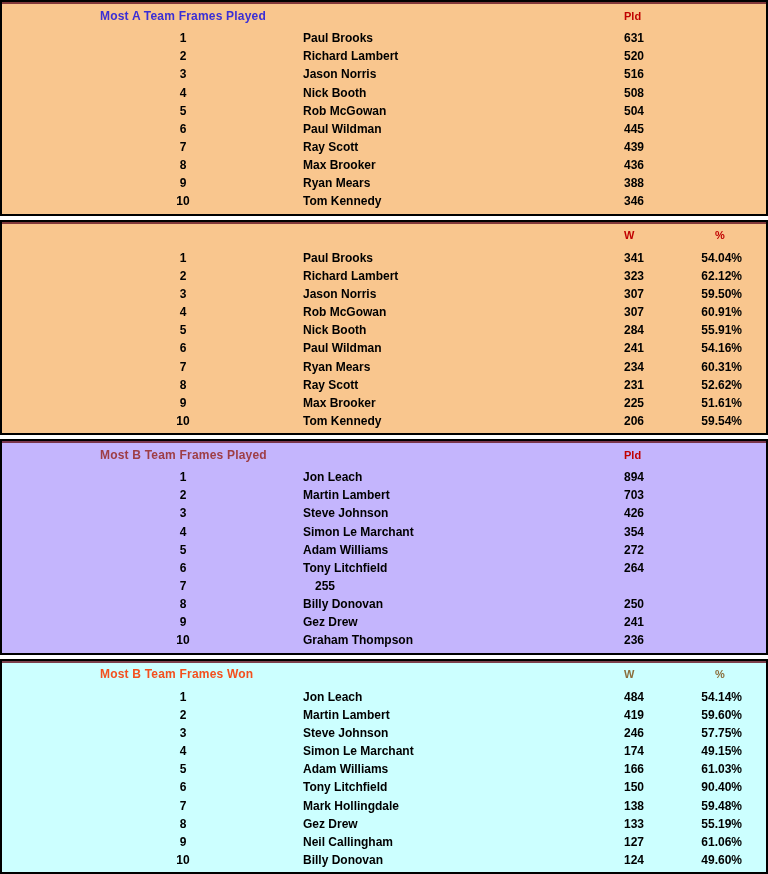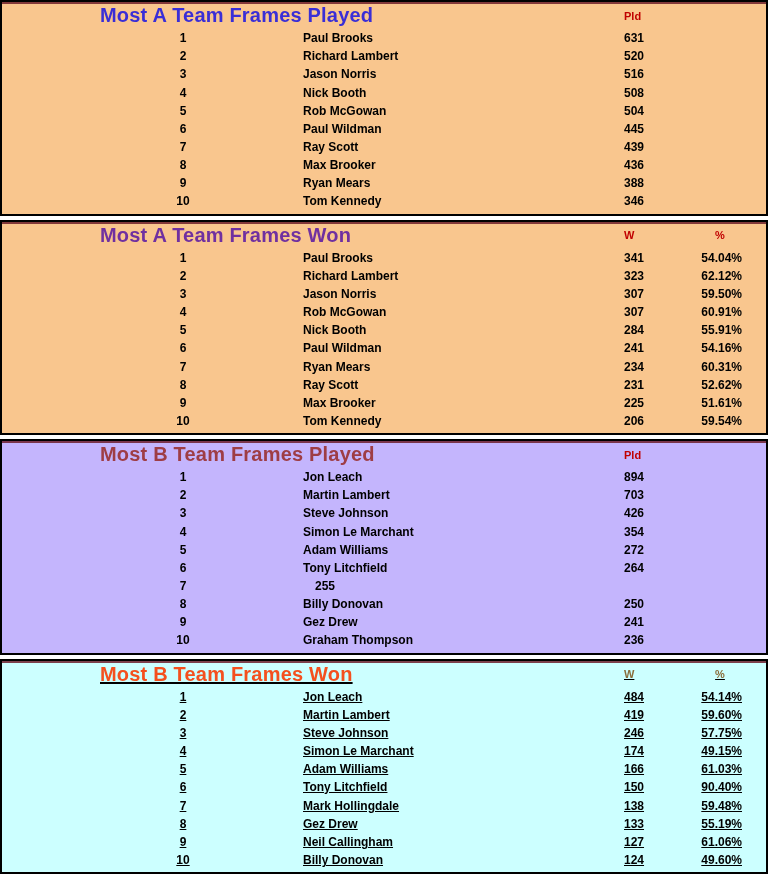--- a/index.html
+++ b/index.html
@@ -33,21 +33,21 @@
     opacity: 0.85;
   }
   .title-row {
     height: 27px;
     display: grid;
     grid-template-columns: 98px 1fr 80px 74px;
     align-items: center;
   }
   .title {
     grid-column: 2;
-    font-size: 20px;
+    font-size: 12px;
     font-weight: bold;
     letter-spacing: 0.2px;
   }
   .hdr {
     font-size: 11px;
     font-weight: bold;
   }
   .hdr-1 { grid-column: 3; padding-left: 12px; text-align: left; }
   .hdr-2 { grid-column: 4; text-align: center; padding-right: 18px; }
   .rows {
@@ -160,21 +160,20 @@
           <span class="c spacer"></span>
           <span class="c name">Tom Kennedy</span>
           <span class="c val">346</span>
           <span class="c pct"></span>
         </div>
       </div>
   </section>
 
   <section class="card" style="background: rgb(249, 198, 142);">
     <div class="title-row">
-      <span class="title" style="color: rgb(112, 48, 160);">Most A Team Frames Won</span>
       <span class="hdr hdr-1" style="color: rgb(192, 0, 0);">W</span>
       <span class="hdr hdr-2" style="color: rgb(192, 0, 0);">%</span>
     </div>
     <div class="rows">
         <div class="row">
           <span class="c spacer"></span>
           <span class="c rank">1</span>
           <span class="c spacer"></span>
           <span class="c name">Paul Brooks</span>
           <span class="c val">341</span>
@@ -337,21 +336,21 @@
           <span class="c spacer"></span>
           <span class="c rank">10</span>
           <span class="c spacer"></span>
           <span class="c name">Graham Thompson</span>
           <span class="c val">236</span>
           <span class="c pct"></span>
         </div>
       </div>
   </section>
 
-  <section class="card" style="background: rgb(204, 255, 255); text-decoration: underline;">
+  <section class="card" style="background: rgb(204, 255, 255);">
     <div class="title-row">
       <span class="title" style="color: rgb(244, 80, 30);">Most B Team Frames Won</span>
       <span class="hdr hdr-1" style="color: rgb(138, 109, 59);">W</span>
       <span class="hdr hdr-2" style="color: rgb(138, 109, 59);">%</span>
     </div>
     <div class="rows">
         <div class="row">
           <span class="c spacer"></span>
           <span class="c rank">1</span>
           <span class="c spacer"></span>

